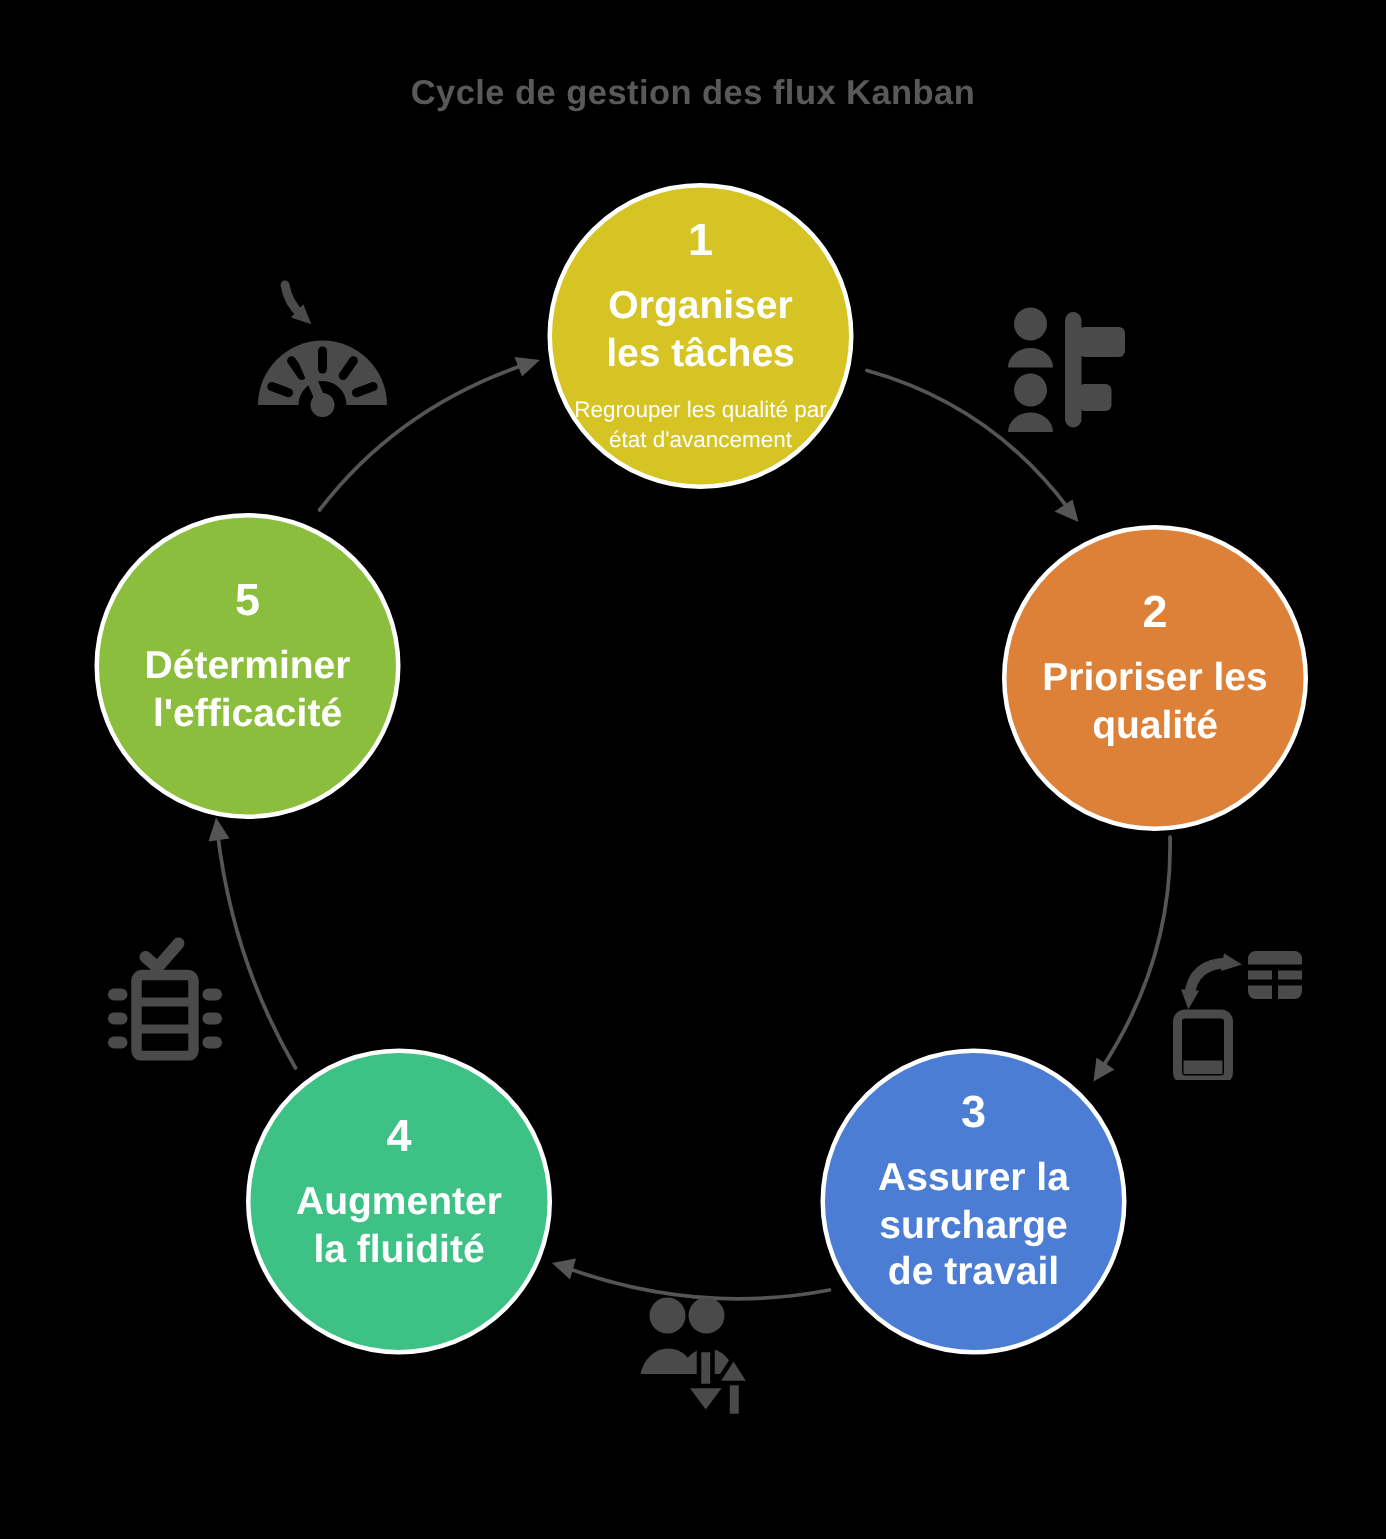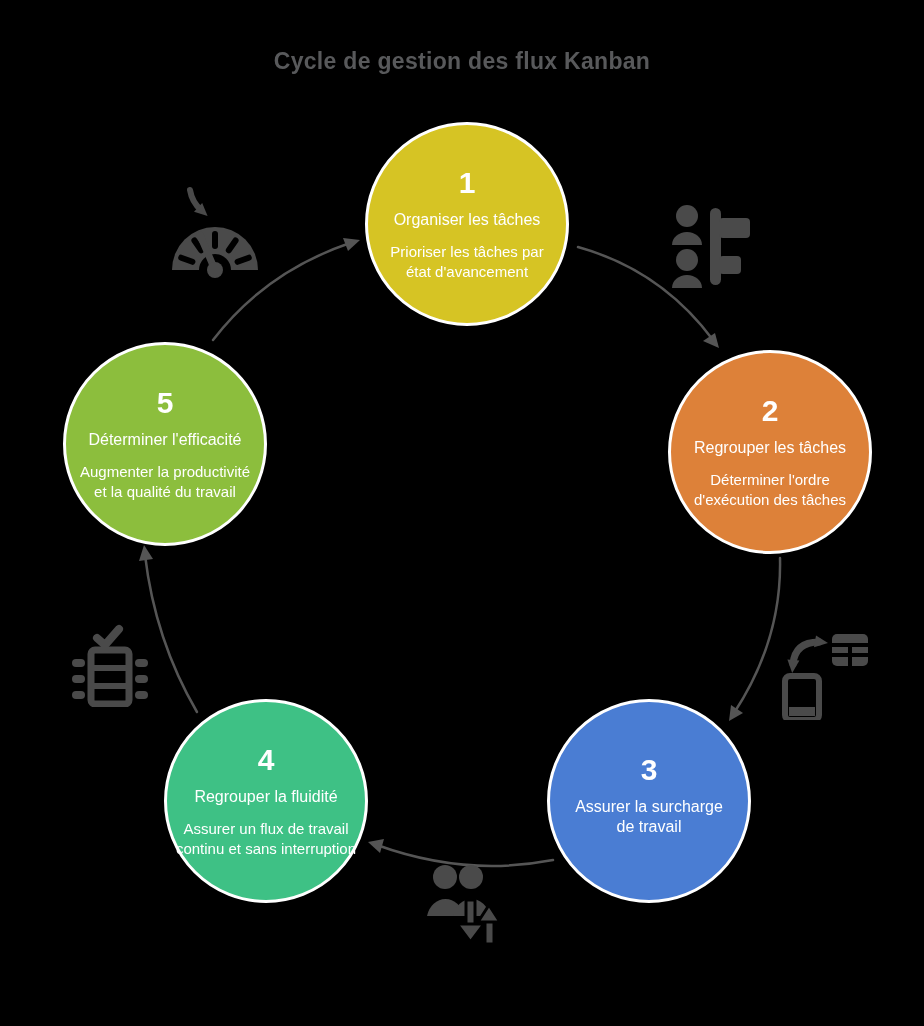--- a/index.html
+++ b/index.html
@@ -11,21 +11,21 @@
     position:absolute; top:48px; left:0; width:100%;
     text-align:center; font-size:23px; font-weight:bold; letter-spacing:.3px;
   }
   .step-circle {
     position:absolute; width:204px; height:204px; border-radius:50%;
     border:3px solid #fff; box-sizing:border-box;
     display:flex; flex-direction:column; align-items:center; justify-content:center;
     text-align:center;
   }
   .step-num   { font-size:30px; font-weight:bold; margin-bottom:10px; }
-  .step-title { font-size:16px; font-weight:normal; line-height:1.22; width:160px; margin-bottom:13px; }
+  .step-title { font-size:26px; font-weight:bold; line-height:1.22; width:160px; margin-bottom:13px; }
   .step-desc  { font-size:15px; line-height:1.32; width:182px; }
   .c1 { left:365px; top:122px; }
   .c2 { left:668px; top:350px; }
   .c3 { left:547px; top:699px; }
   .c4 { left:164px; top:699px; }
   .c5 { left:63px;  top:342px; }
   .overlay { position:absolute; left:0; top:0; pointer-events:none; }
   .arrow-line { fill:none; stroke:currentColor; stroke-width:2.5; stroke-linecap:round; }
   .arrow-head { fill:currentColor; stroke:none; }
   .icon { position:absolute; }
@@ -60,44 +60,41 @@
     </g>
     <g>
       <path class="arrow-line" d="M213,340 Q265,272 350,243"></path>
       <path class="arrow-head" d="M360,240 L348,251 L343,238 Z"></path>
     </g>
   </svg>
 
   <div class="step-circle c1" style="background-color: rgb(214, 196, 36); border-color: rgb(255, 255, 255); color: rgb(255, 255, 255);">
     <div class="step-num">1</div>
     <div class="step-title">Organiser les tâches</div>
-    <div class="step-desc">Prioriser les tâches par état d'avancement</div>
+    <div class="step-desc">Regrouper les qualité par état d'avancement</div>
   </div>
 
   <div class="step-circle c2" style="background-color: rgb(221, 129, 57); border-color: rgb(255, 255, 255); color: rgb(255, 255, 255);">
     <div class="step-num">2</div>
-    <div class="step-title">Regrouper les tâches</div>
-    <div class="step-desc">Déterminer l'ordre d'exécution des tâches</div>
+    <div class="step-title">Prioriser les qualité</div>
   </div>
 
   <div class="step-circle c3" style="background-color: rgb(74, 125, 211); border-color: rgb(255, 255, 255); color: rgb(255, 255, 255);">
     <div class="step-num">3</div>
     <div class="step-title">Assurer la surcharge de travail</div>
   </div>
 
   <div class="step-circle c4" style="background-color: rgb(62, 193, 133); border-color: rgb(255, 255, 255); color: rgb(255, 255, 255);">
     <div class="step-num">4</div>
-    <div class="step-title">Regrouper la fluidité</div>
-    <div class="step-desc">Assurer un flux de travail continu et sans interruption</div>
+    <div class="step-title">Augmenter la fluidité</div>
   </div>
 
   <div class="step-circle c5" style="background-color: rgb(140, 190, 61); border-color: rgb(255, 255, 255); color: rgb(255, 255, 255);">
     <div class="step-num">5</div>
     <div class="step-title">Déterminer l'efficacité</div>
-    <div class="step-desc">Augmenter la productivité et la qualité du travail</div>
   </div>
 
   <svg class="icon" style="left: 160px; top: 182px; color: rgb(74, 74, 74);" width="110" height="100" viewBox="0 0 110 100">
     <path class="sc" style="stroke-width:6;stroke-linecap:round" d="M30,8 Q32,20 41,28"></path>
     <path class="fc" d="M47.6,34.1 L34,29.7 L42.2,20.9 Z"></path>
     <path class="fc" d="M12,88 A43,43 0 0 1 98,88 Z"></path>
     <g class="sk" style="stroke-width:6;stroke-linecap:round">
       <line x1="32.4" y1="79.8" x2="21.2" y2="75.7"></line>
       <line x1="41.2" y1="68.3" x2="34.4" y2="58.5"></line>
       <line x1="55" y1="64" x2="55" y2="52"></line>

